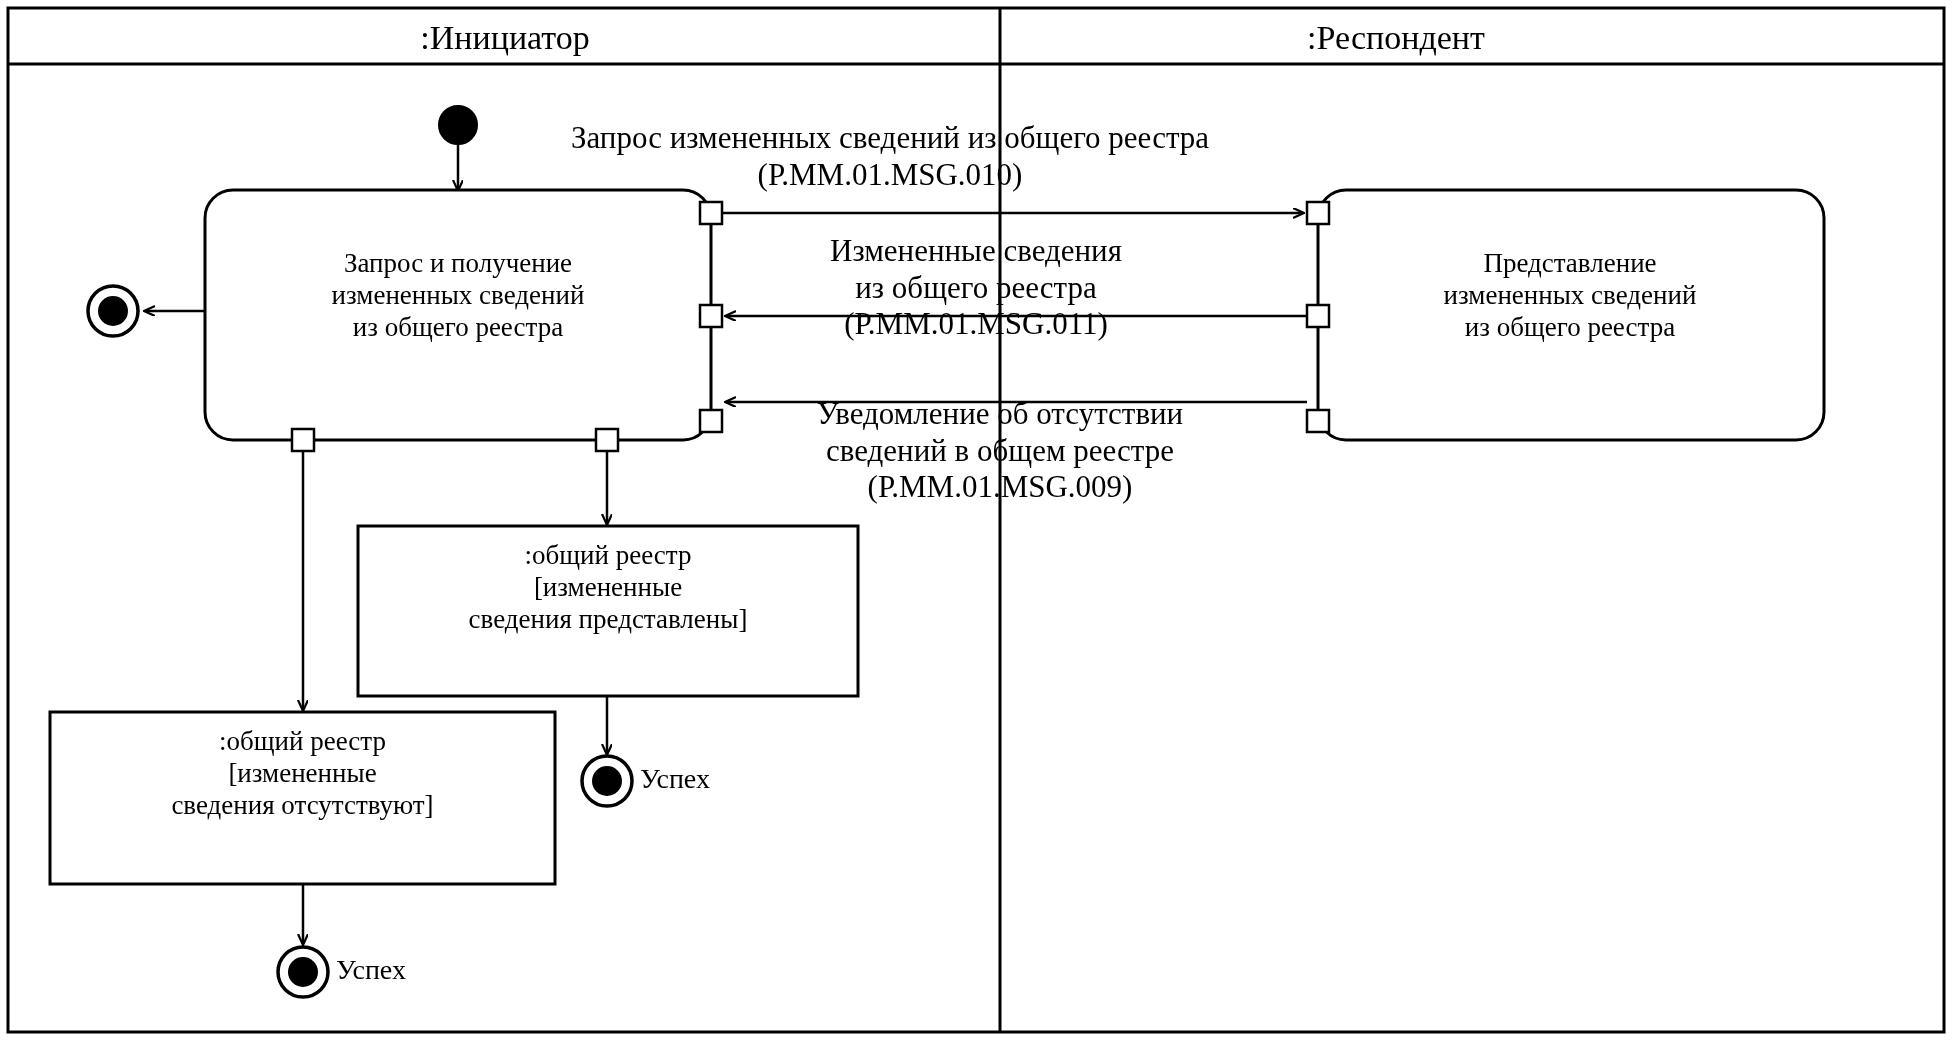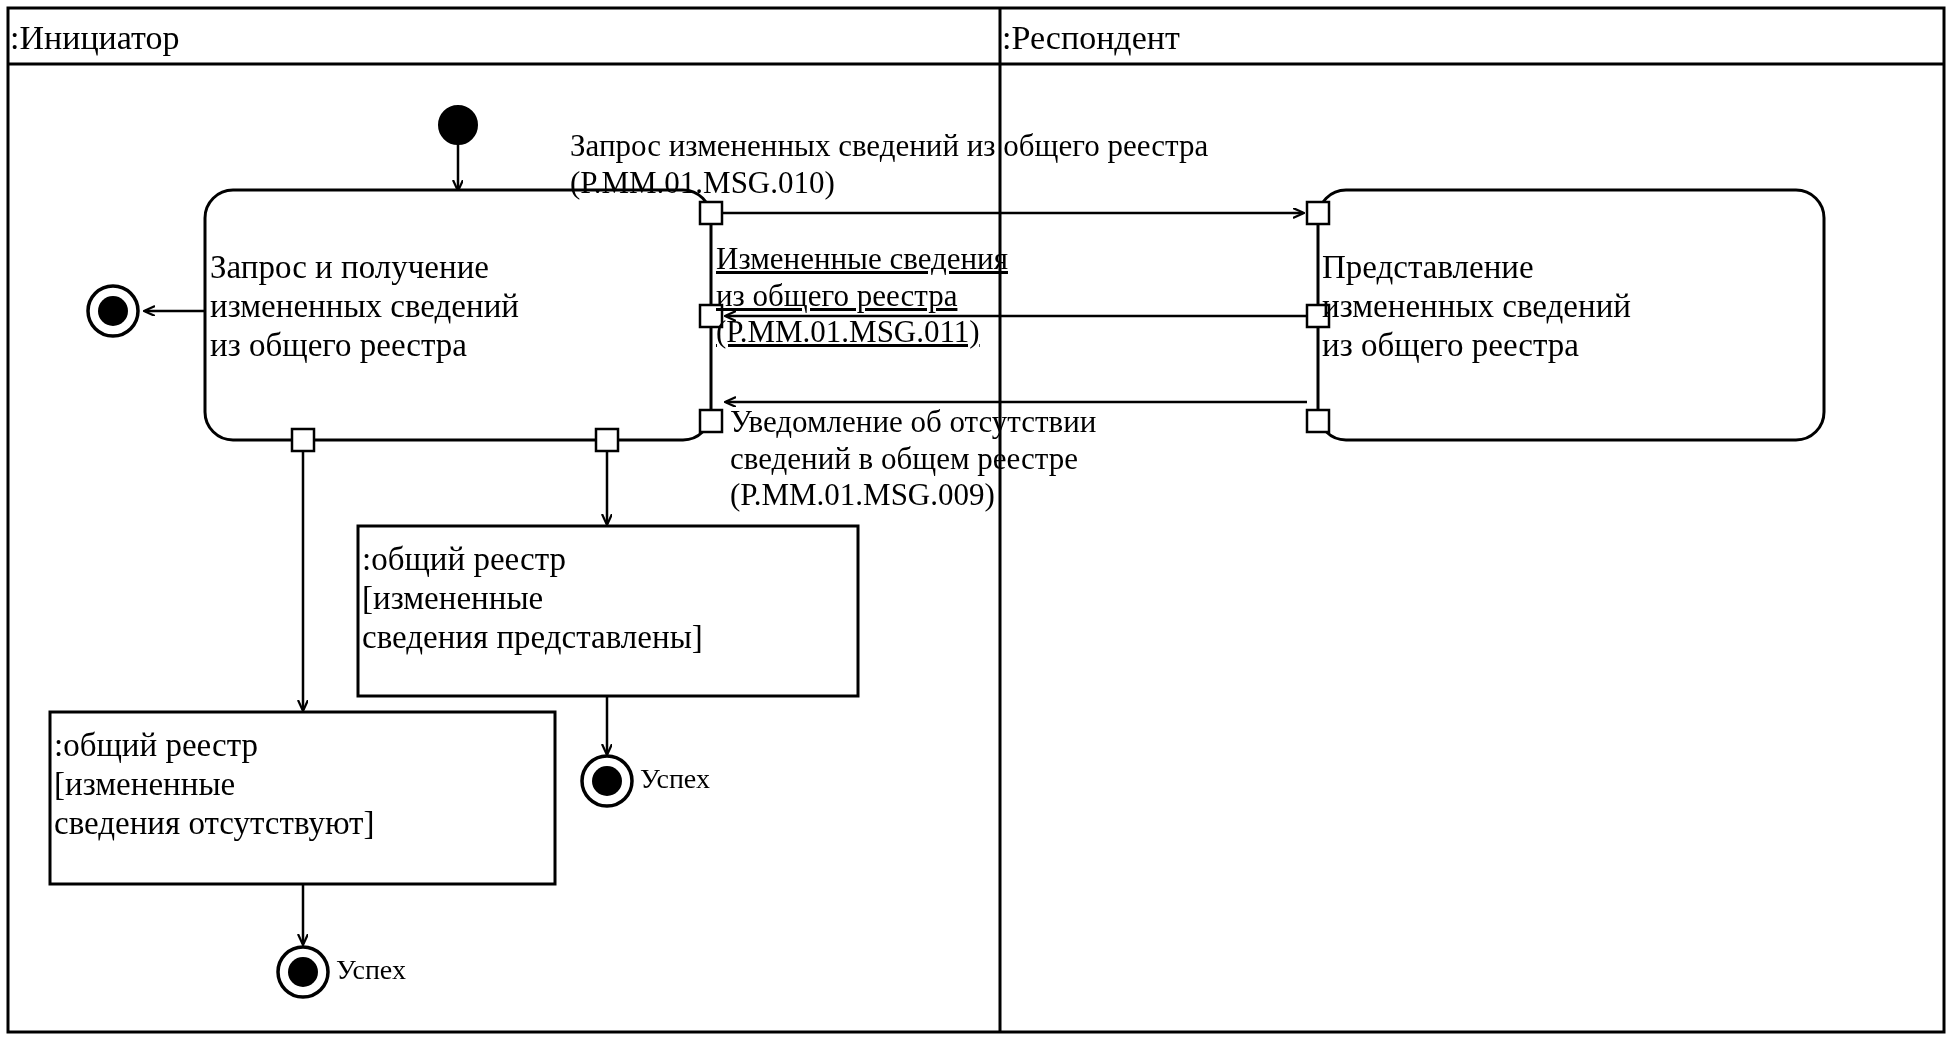--- a/index.html
+++ b/index.html
@@ -19,33 +19,33 @@
   svg.layer {
     position: absolute;
     left: 0;
     top: 0;
     width: 1952px;
     height: 1040px;
     pointer-events: none;
   }
   .txt {
     position: absolute;
+    text-align: center;
     line-height: 1.18;
     white-space: pre;
     color: #000;
   }
   .lane-title {
     font-size: 34px;
   }
   .node-label {
-    font-size: 33px;
+    font-size: 27px;
   }
   .msg-label {
     font-size: 31px;
-    margin-top: 8px;
   }
   .small-label {
     font-size: 31px;
   }
   .end-label {
     font-size: 28px;
   }
 </style>
 </head>
 <body>
@@ -115,21 +115,21 @@
 измененных сведений
 из общего реестра</div>
 
   <div class="txt node-label" style="left:1322px; top:248px; width:496px;">Представление
 измененных сведений
 из общего реестра</div>
 
   <div class="txt msg-label" style="left:570px; top:120px; width:640px;">Запрос измененных сведений из общего реестра
 (Р.ММ.01.MSG.010)</div>
 
-  <div class="txt msg-label" style="left:716px; top:233px; width:480px;text-decoration:underline;">Измененные сведения
+  <div class="txt msg-label" style="left:736px; top:233px; width:480px;">Измененные сведения
 из общего реестра
 (Р.ММ.01.MSG.011)</div>
 
   <div class="txt msg-label" style="left:730px; top:396px; width:540px;">Уведомление об отсутствии
 сведений в общем реестре
 (Р.ММ.01.MSG.009)</div>
 
 
   <div class="txt node-label" style="left:362px; top:540px; width:492px;">:общий реестр
 [измененные

